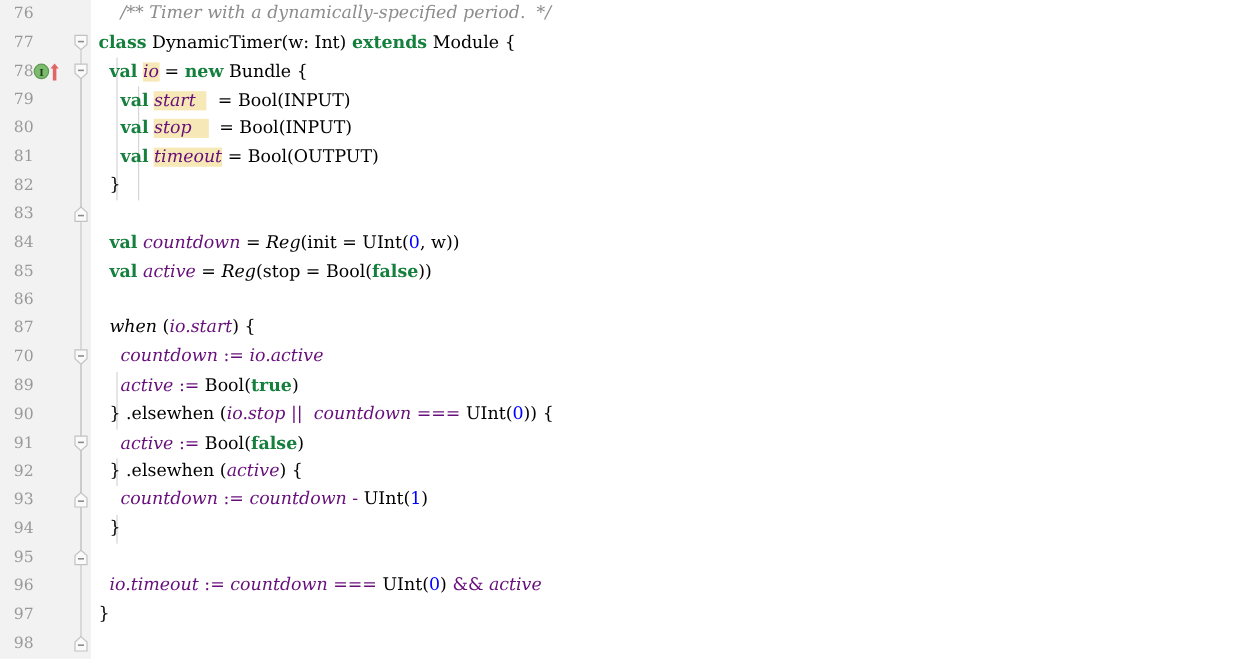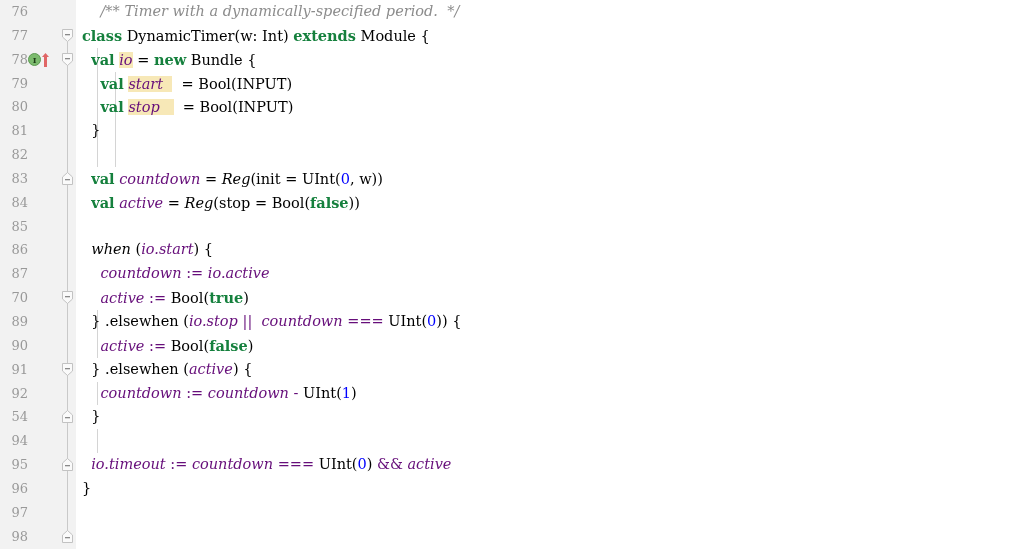--- a/index.html
+++ b/index.html
@@ -197,21 +197,21 @@
         <div class="gutter-row">
           <div class="line-no">90</div>
         </div>
         <div class="gutter-row">
           <div class="line-no">91</div>
         </div>
         <div class="gutter-row">
           <div class="line-no">92</div>
         </div>
         <div class="gutter-row">
-          <div class="line-no">54</div>
+          <div class="line-no">93</div>
         </div>
         <div class="gutter-row">
           <div class="line-no">94</div>
         </div>
         <div class="gutter-row">
           <div class="line-no">95</div>
         </div>
         <div class="gutter-row">
           <div class="line-no">96</div>
         </div>
@@ -270,20 +270,21 @@
         <div class="indent-guide" style="left: 21px; top: 310.05px; height: 47.7px;"></div>
         <div class="indent-guide" style="left: 21px; top: 381.6px; height: 23.85px;"></div>
         <div class="indent-guide" style="left: 21px; top: 429.3px; height: 23.85px;"></div>
       </div>
     <div id="code-rows">
         <div class="code-row"><span class="tok plain">    </span><span class="tok cmt">/** Timer with a dynamically-specified period.  */</span></div>
         <div class="code-row"><span class="tok kw">class</span><span class="tok plain"> DynamicTimer(w: Int) </span><span class="tok kw">extends</span><span class="tok plain"> Module {</span></div>
         <div class="code-row"><span class="tok plain">  </span><span class="tok kw">val</span><span class="tok plain"> </span><span class="tok fld hl">io</span><span class="tok plain"> = </span><span class="tok kw">new</span><span class="tok plain"> Bundle {</span></div>
         <div class="code-row"><span class="tok plain">    </span><span class="tok kw">val</span><span class="tok plain"> </span><span class="tok fld hl">start  </span><span class="tok plain">  = Bool(INPUT)</span></div>
         <div class="code-row"><span class="tok plain">    </span><span class="tok kw">val</span><span class="tok plain"> </span><span class="tok fld hl">stop   </span><span class="tok plain">  = Bool(INPUT)</span></div>
+        <div class="code-row"><span class="tok plain">    </span><span class="tok kw">val</span><span class="tok plain"> </span><span class="tok fld hl">timeout</span><span class="tok plain"> = Bool(OUTPUT)</span></div>
         <div class="code-row"><span class="tok plain">  }</span></div>
         <div class="code-row">&nbsp;</div>
         <div class="code-row"><span class="tok plain">  </span><span class="tok kw">val</span><span class="tok plain"> </span><span class="tok fld">countdown</span><span class="tok plain"> = </span><span class="tok ital">Reg</span><span class="tok plain">(init = UInt(</span><span class="tok num">0</span><span class="tok plain">, w))</span></div>
         <div class="code-row"><span class="tok plain">  </span><span class="tok kw">val</span><span class="tok plain"> </span><span class="tok fld">active</span><span class="tok plain"> = </span><span class="tok ital">Reg</span><span class="tok plain">(stop = Bool(</span><span class="tok kw">false</span><span class="tok plain">))</span></div>
         <div class="code-row">&nbsp;</div>
         <div class="code-row"><span class="tok plain">  </span><span class="tok ital">when</span><span class="tok plain"> (</span><span class="tok fld">io.start</span><span class="tok plain">) {</span></div>
         <div class="code-row"><span class="tok plain">    </span><span class="tok fld">countdown</span><span class="tok plain"> </span><span class="tok op">:=</span><span class="tok plain"> </span><span class="tok fld">io.active</span></div>
         <div class="code-row"><span class="tok plain">    </span><span class="tok fld">active</span><span class="tok plain"> </span><span class="tok op">:=</span><span class="tok plain"> Bool(</span><span class="tok kw">true</span><span class="tok plain">)</span></div>
         <div class="code-row"><span class="tok plain">  } </span><span class="tok plain">.elsewhen</span><span class="tok plain"> (</span><span class="tok fld">io.stop</span><span class="tok plain"> </span><span class="tok op">||</span><span class="tok plain">  </span><span class="tok fld">countdown</span><span class="tok plain"> </span><span class="tok op">===</span><span class="tok plain"> UInt(</span><span class="tok num">0</span><span class="tok plain">)) {</span></div>
         <div class="code-row"><span class="tok plain">    </span><span class="tok fld">active</span><span class="tok plain"> </span><span class="tok op">:=</span><span class="tok plain"> Bool(</span><span class="tok kw">false</span><span class="tok plain">)</span></div>

